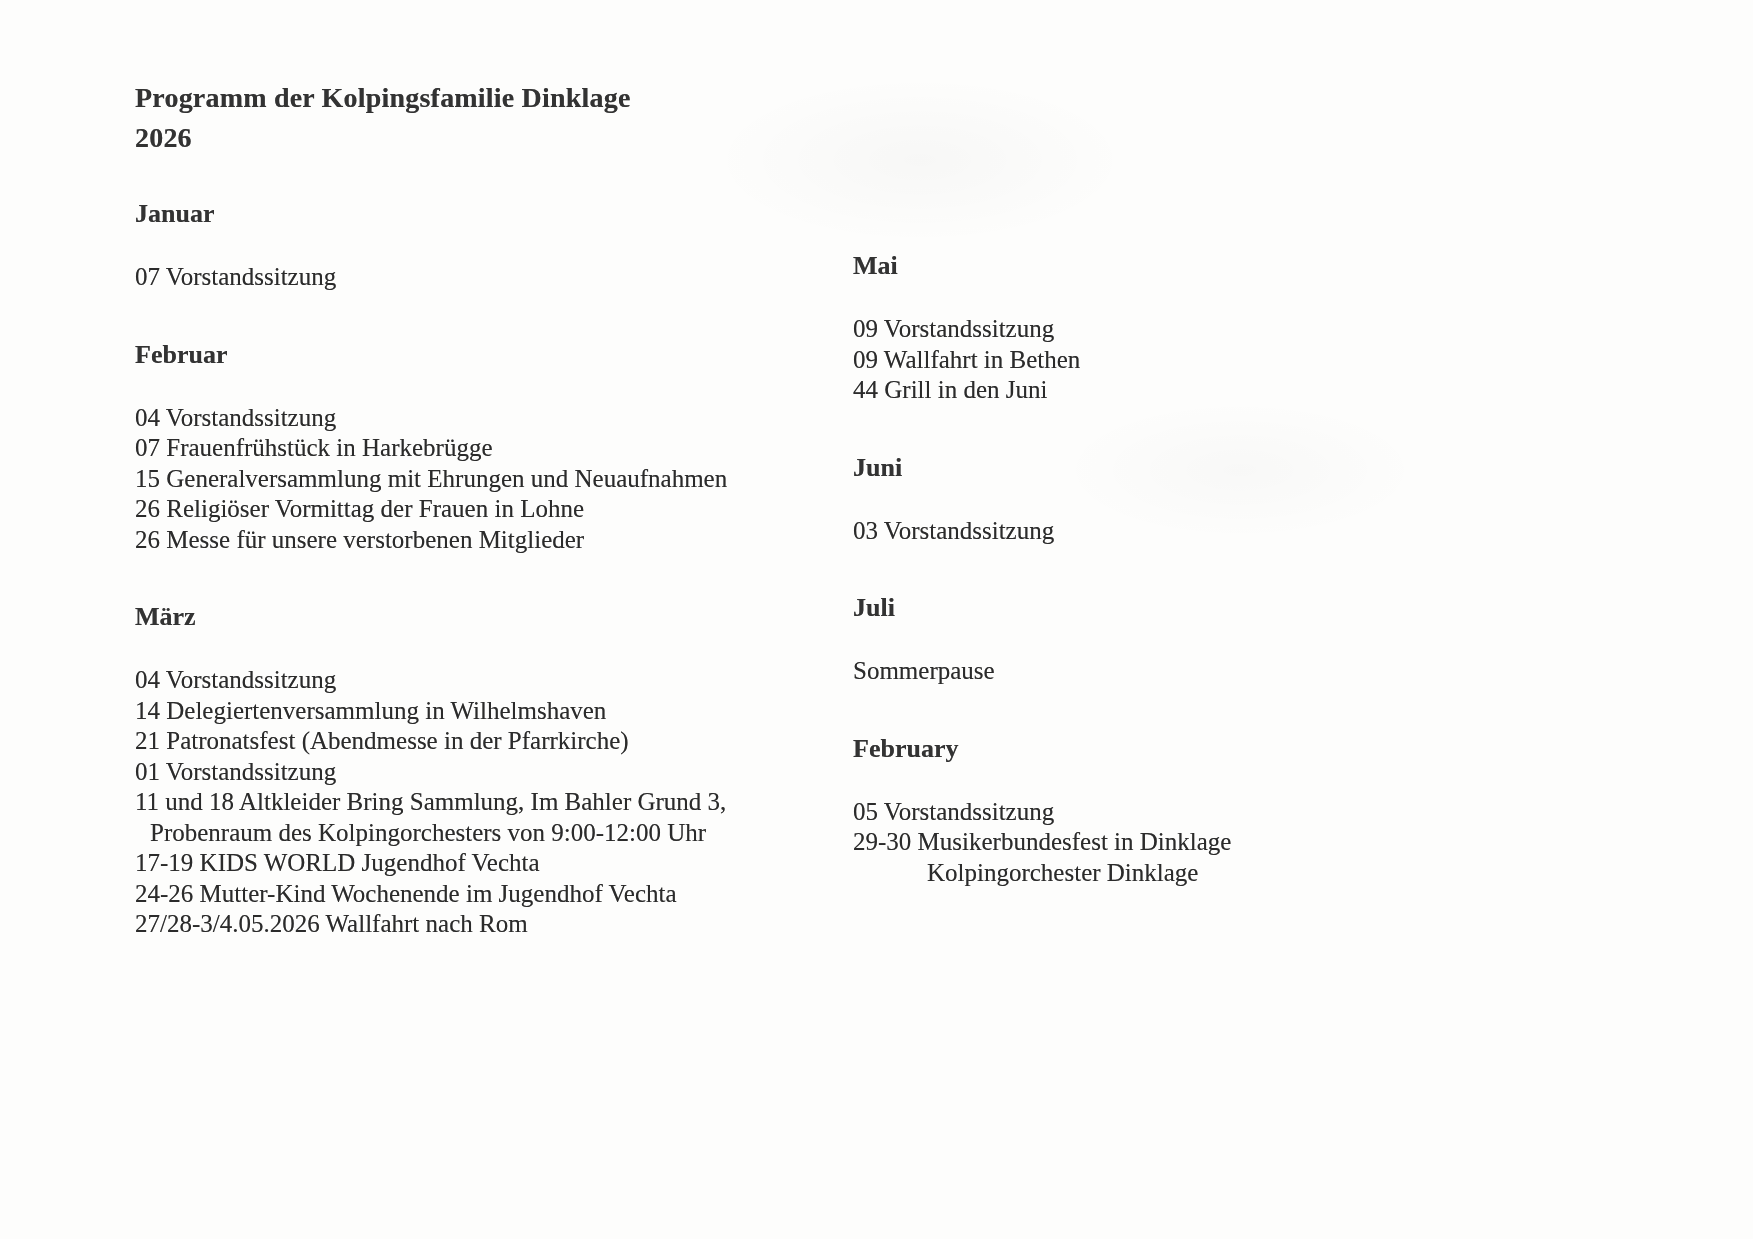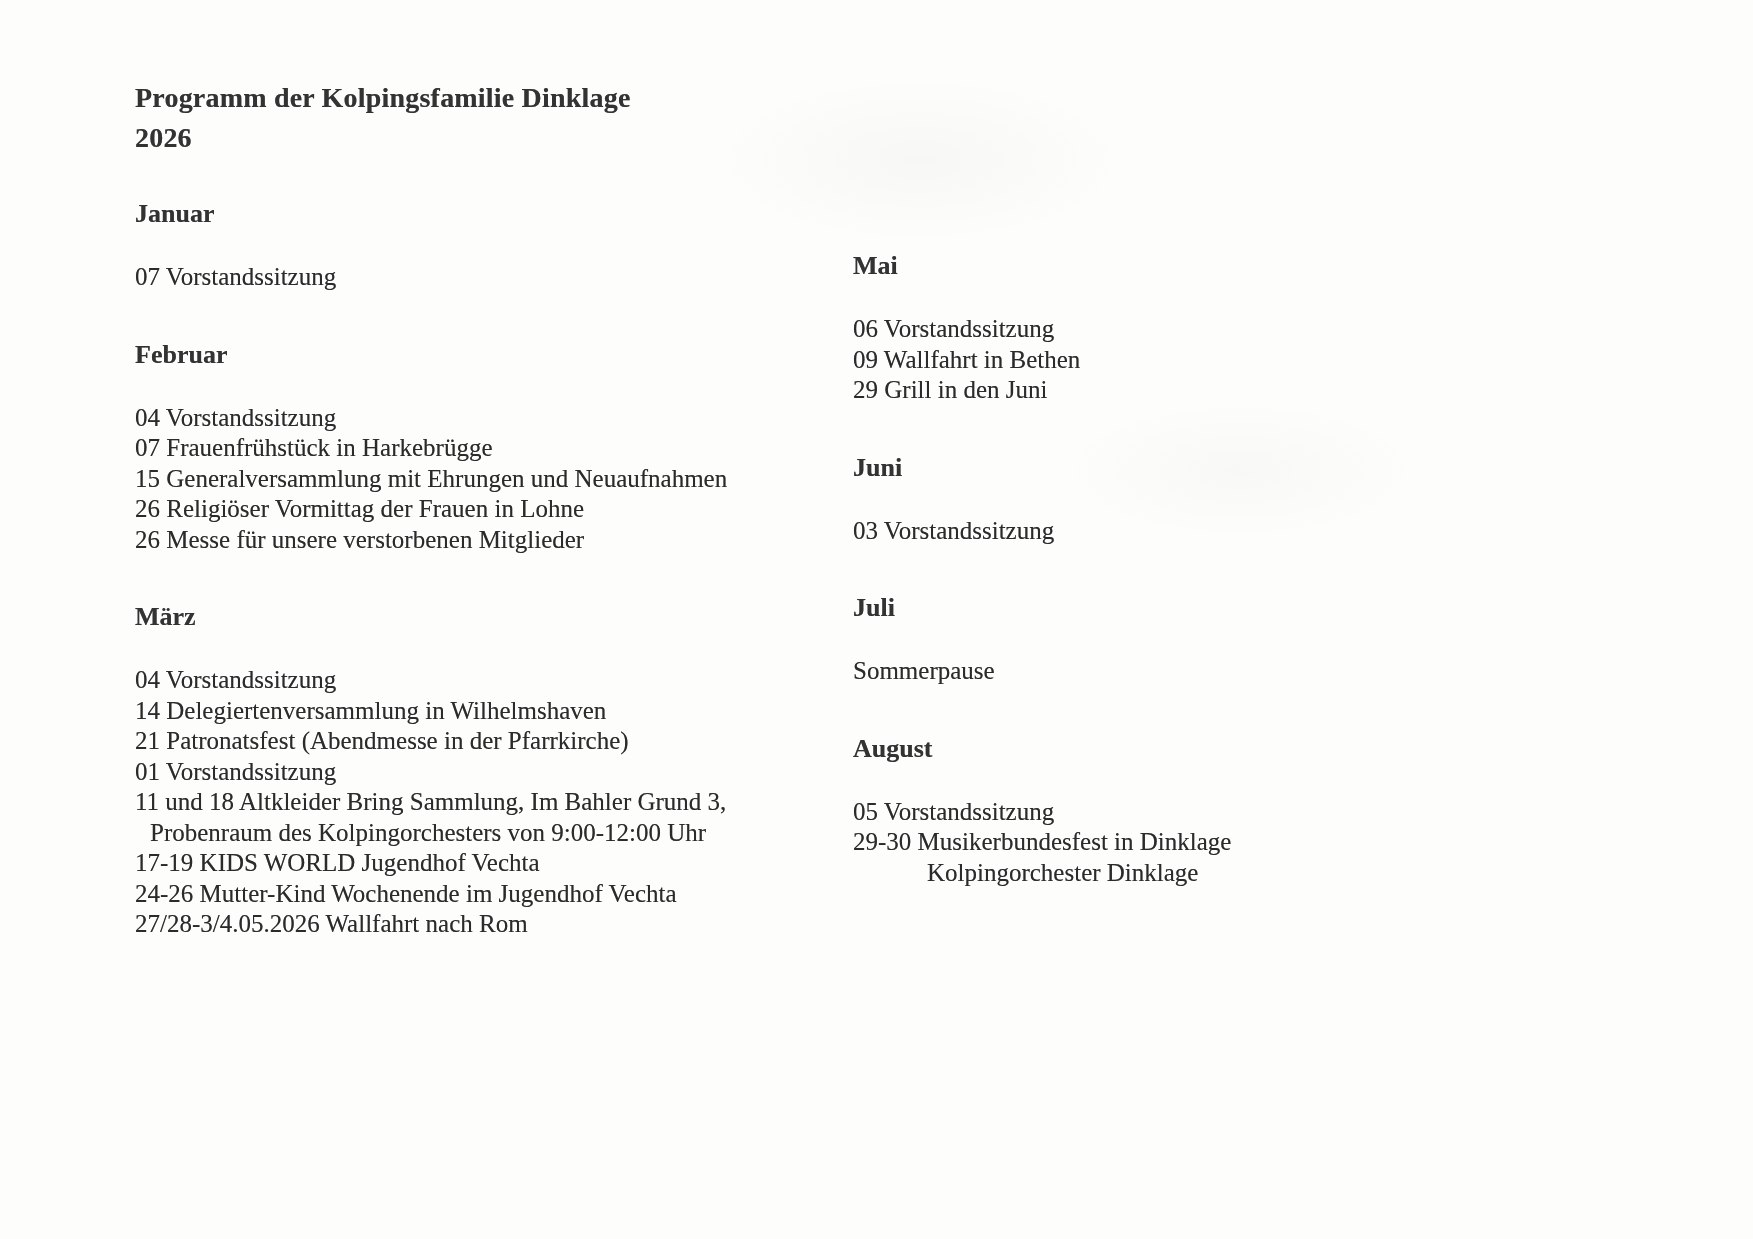--- a/index.html
+++ b/index.html
@@ -113,37 +113,37 @@
       <div class="event-line">24-26 Mutter-Kind Wochenende im Jugendhof Vechta</div>
       <div class="event-line">27/28-3/4.05.2026 Wallfahrt nach Rom</div>
     </div>
 
   </div>
 
   <div class="col col-right">
 
     <div class="section">
       <div class="month-heading">Mai</div>
-      <div class="event-line">06 Vorstandssitzung</div>
+      <div class="event-line">09 Vorstandssitzung</div>
       <div class="event-line">09 Wallfahrt in Bethen</div>
-      <div class="event-line">29 Grill in den Juni</div>
+      <div class="event-line">44 Grill in den Juni</div>
     </div>
 
     <div class="section">
       <div class="month-heading">Juni</div>
       <div class="event-line">03 Vorstandssitzung</div>
     </div>
 
     <div class="section">
       <div class="month-heading">Juli</div>
       <div class="event-line">Sommerpause</div>
     </div>
 
     <div class="section">
-      <div class="month-heading">August</div>
+      <div class="month-heading">February</div>
       <div class="event-line">05 Vorstandssitzung</div>
       <div class="event-line">29-30 Musikerbundesfest in Dinklage</div>
       <div class="event-line indent-2">Kolpingorchester Dinklage</div>
     </div>
 
   </div>
 
 </div>
 
 </body></html>

